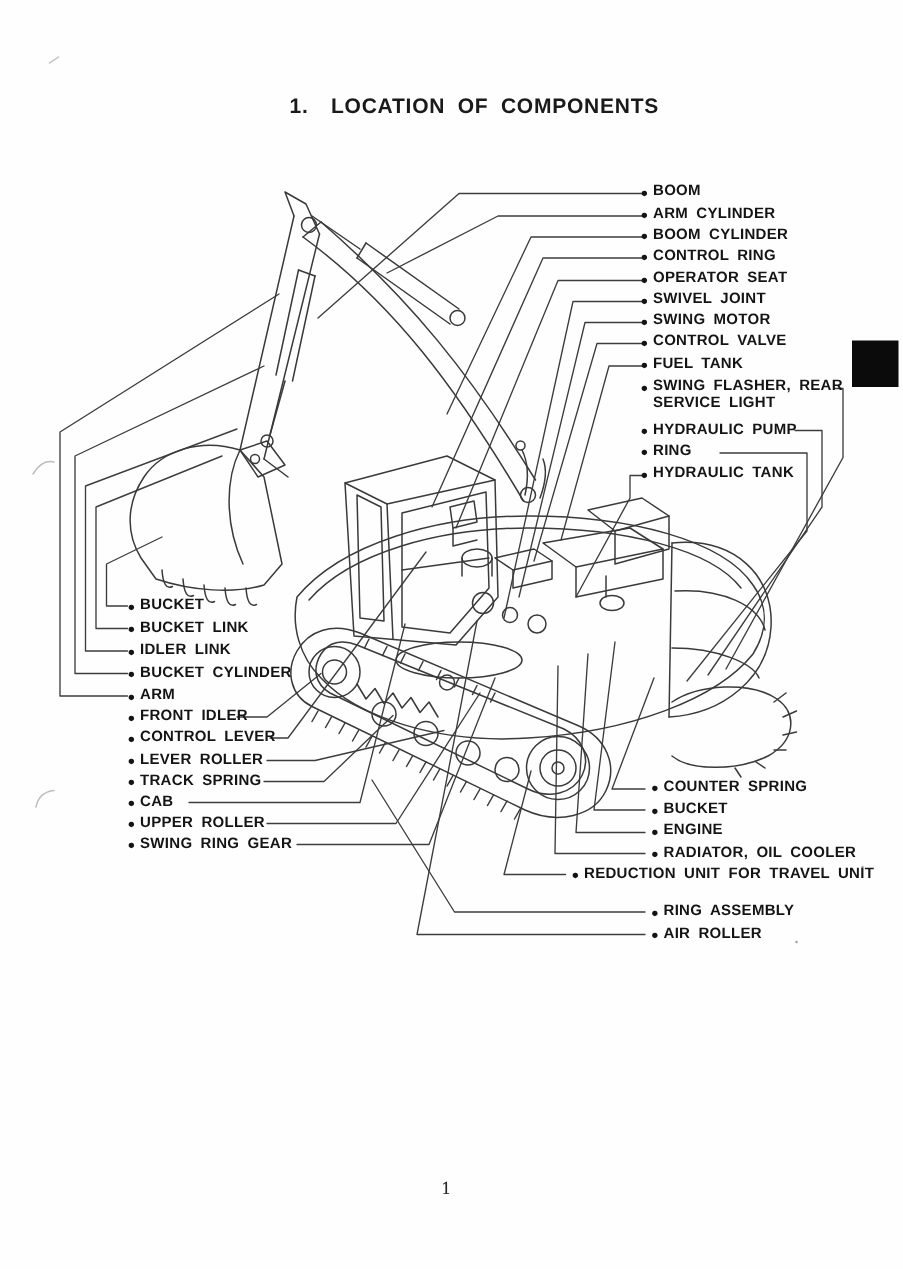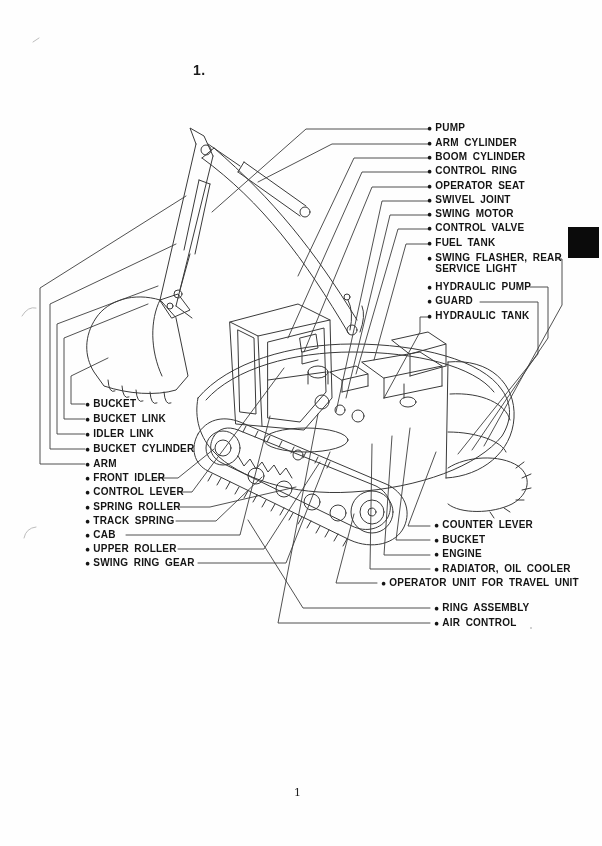--- a/index.html
+++ b/index.html
@@ -38,20 +38,21 @@
     font-size:11px;color:#222;
   }
 </style>
 </head>
 <body>
 
 <div class="page">
 
   <div class="title">
     <span>1.</span>
+    <span>LOCATION OF COMPONENTS</span>
   </div>
 
   <svg class="art" width="602" height="846" viewBox="0 0 602 846" xmlns="http://www.w3.org/2000/svg">
 
     <g stroke="#3d3d3d" stroke-width="0.9" fill="none" stroke-linejoin="round" stroke-linecap="round">
       <path d="M428,129 L306,129 L212,212"></path>
       <path d="M428,144 L332,144 L258,182"></path>
       <path d="M428,158 L354,158 L298,276"></path>
       <path d="M428,172 L362,172 L288,338"></path>
       <path d="M428,187 L372,187 L304,352"></path>
@@ -183,21 +184,21 @@
       <path d="M33,42 l6,-4"></path>
       <circle cx="531" cy="628" r="0.8" fill="#9a9a9a" stroke="none"></circle>
       <circle cx="575" cy="578" r="0.8" fill="#aaaaaa" stroke="none"></circle>
     </g>
   </svg>
 
   <div class="tab"></div>
 
   <div class="lbl" style="left:427px;top:123px">
       <span class="dot">●</span>
-      <span class="txt">PUMP</span>
+      <span class="txt">BOOM</span>
     </div>
   <div class="lbl" style="left:427px;top:138px">
       <span class="dot">●</span>
       <span class="txt">ARM CYLINDER</span>
     </div>
   <div class="lbl" style="left:427px;top:152px">
       <span class="dot">●</span>
       <span class="txt">BOOM CYLINDER</span>
     </div>
   <div class="lbl" style="left:427px;top:166px">
@@ -231,21 +232,21 @@
       <span>SWING FLASHER, REAR</span>
       <span>SERVICE LIGHT</span>
     </span>
   </div>
   <div class="lbl" style="left:427px;top:282px">
       <span class="dot">●</span>
       <span class="txt">HYDRAULIC PUMP</span>
     </div>
   <div class="lbl" style="left:427px;top:296px">
       <span class="dot">●</span>
-      <span class="txt">GUARD</span>
+      <span class="txt">RING</span>
     </div>
   <div class="lbl" style="left:427px;top:311px">
       <span class="dot">●</span>
       <span class="txt">HYDRAULIC TANK</span>
     </div>
 
   <div class="lbl" style="left:85px;top:399px">
       <span class="dot">●</span>
       <span class="txt">BUCKET</span>
     </div>
@@ -268,62 +269,62 @@
   <div class="lbl" style="left:85px;top:473px">
       <span class="dot">●</span>
       <span class="txt">FRONT IDLER</span>
     </div>
   <div class="lbl" style="left:85px;top:487px">
       <span class="dot">●</span>
       <span class="txt">CONTROL LEVER</span>
     </div>
   <div class="lbl" style="left:85px;top:502px">
       <span class="dot">●</span>
-      <span class="txt">SPRING ROLLER</span>
+      <span class="txt">LEVER ROLLER</span>
     </div>
   <div class="lbl" style="left:85px;top:516px">
       <span class="dot">●</span>
       <span class="txt">TRACK SPRING</span>
     </div>
   <div class="lbl" style="left:85px;top:530px">
       <span class="dot">●</span>
       <span class="txt">CAB</span>
     </div>
   <div class="lbl" style="left:85px;top:544px">
       <span class="dot">●</span>
       <span class="txt">UPPER ROLLER</span>
     </div>
   <div class="lbl" style="left:85px;top:558px">
       <span class="dot">●</span>
       <span class="txt">SWING RING GEAR</span>
     </div>
 
   <div class="lbl" style="left:434px;top:520px">
       <span class="dot">●</span>
-      <span class="txt">COUNTER LEVER</span>
+      <span class="txt">COUNTER SPRING</span>
     </div>
   <div class="lbl" style="left:434px;top:535px">
       <span class="dot">●</span>
       <span class="txt">BUCKET</span>
     </div>
   <div class="lbl" style="left:434px;top:549px">
       <span class="dot">●</span>
       <span class="txt">ENGINE</span>
     </div>
   <div class="lbl" style="left:434px;top:564px">
       <span class="dot">●</span>
       <span class="txt">RADIATOR, OIL COOLER</span>
     </div>
   <div class="lbl" style="left:381px;top:578px">
       <span class="dot">●</span>
-      <span class="txt">OPERATOR UNIT FOR TRAVEL UNIT</span>
+      <span class="txt">REDUCTION UNIT FOR TRAVEL UNIT</span>
     </div>
   <div class="lbl" style="left:434px;top:603px">
       <span class="dot">●</span>
       <span class="txt">RING ASSEMBLY</span>
     </div>
   <div class="lbl" style="left:434px;top:618px">
       <span class="dot">●</span>
-      <span class="txt">AIR CONTROL</span>
+      <span class="txt">AIR ROLLER</span>
     </div>
 
   <div class="pageno">1</div>
 </div>
 
 </body></html>

